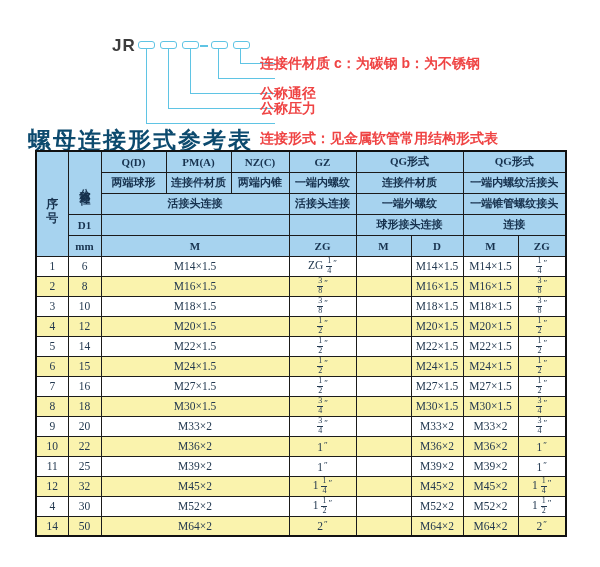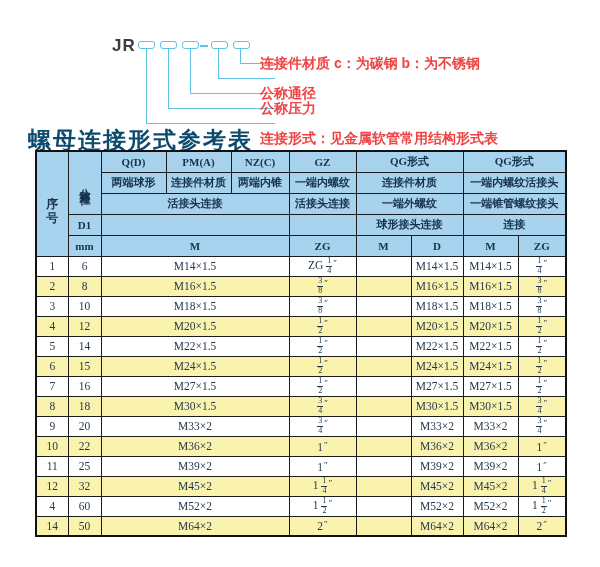--- a/index.html
+++ b/index.html
@@ -322,21 +322,21 @@
           <td></td>
           <td>M45×2</td>
           <td>M45×2</td>
           <td>1 <span class="frac">
               <span class="fn">1</span>
               <span class="fd">4</span>
             </span><span class="in">″</span></td>
         </tr>
         <tr>
           <td>4</td>
-          <td>60</td>
+          <td>30</td>
           <td colspan="3">M52×2</td>
           <td>1 <span class="frac">
               <span class="fn">1</span>
               <span class="fd">2</span>
             </span><span class="in">″</span></td>
           <td></td>
           <td>M52×2</td>
           <td>M52×2</td>
           <td>1 <span class="frac">
               <span class="fn">1</span>

